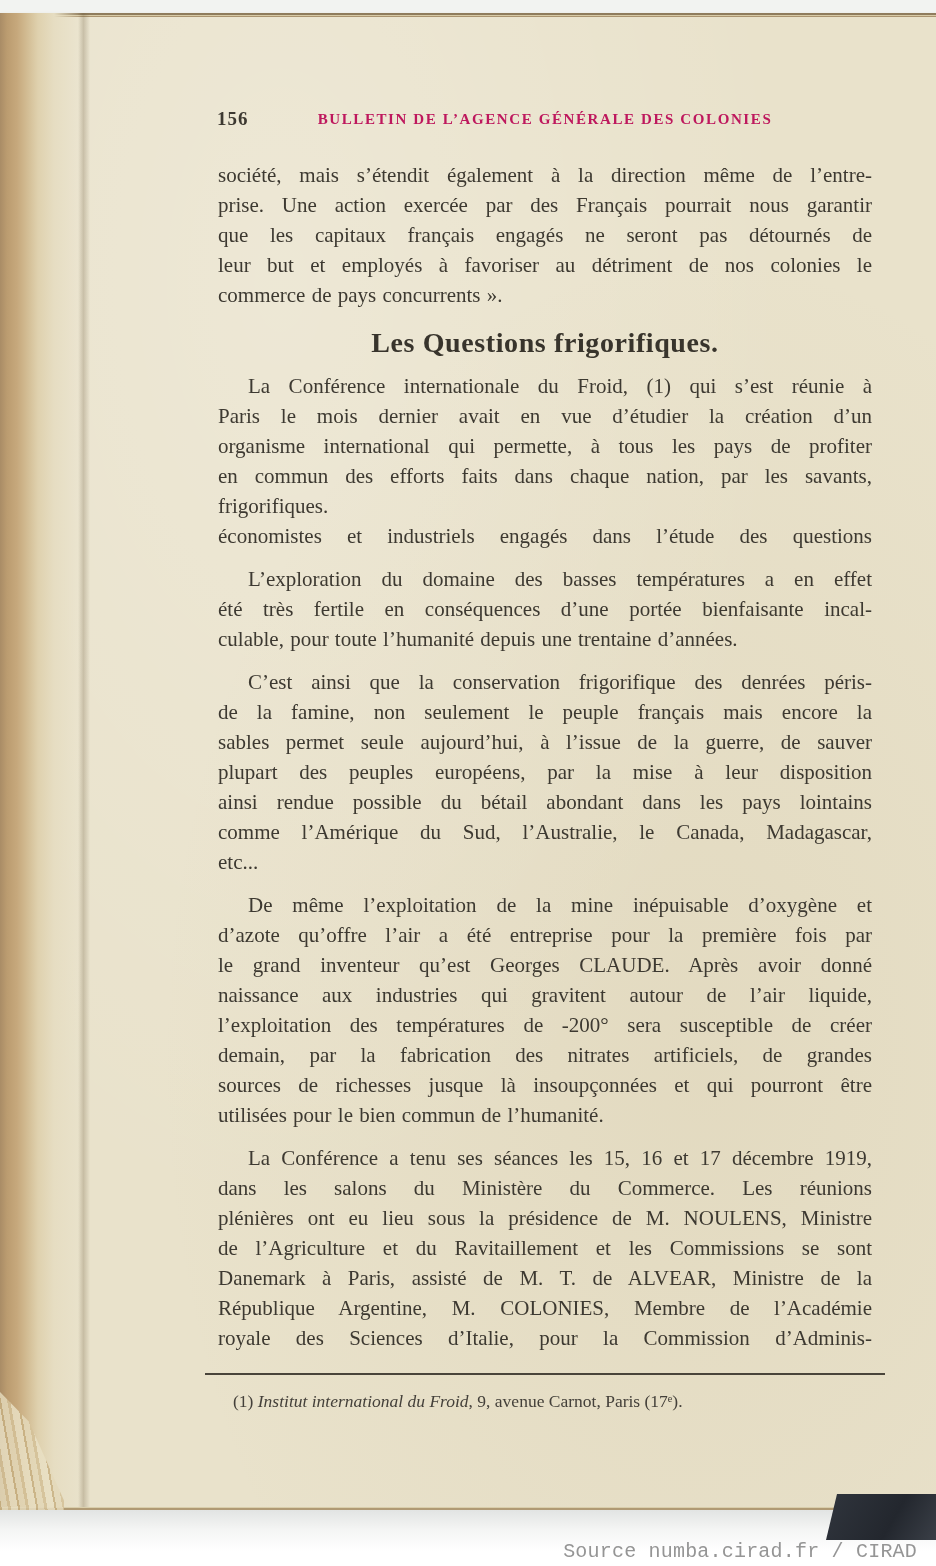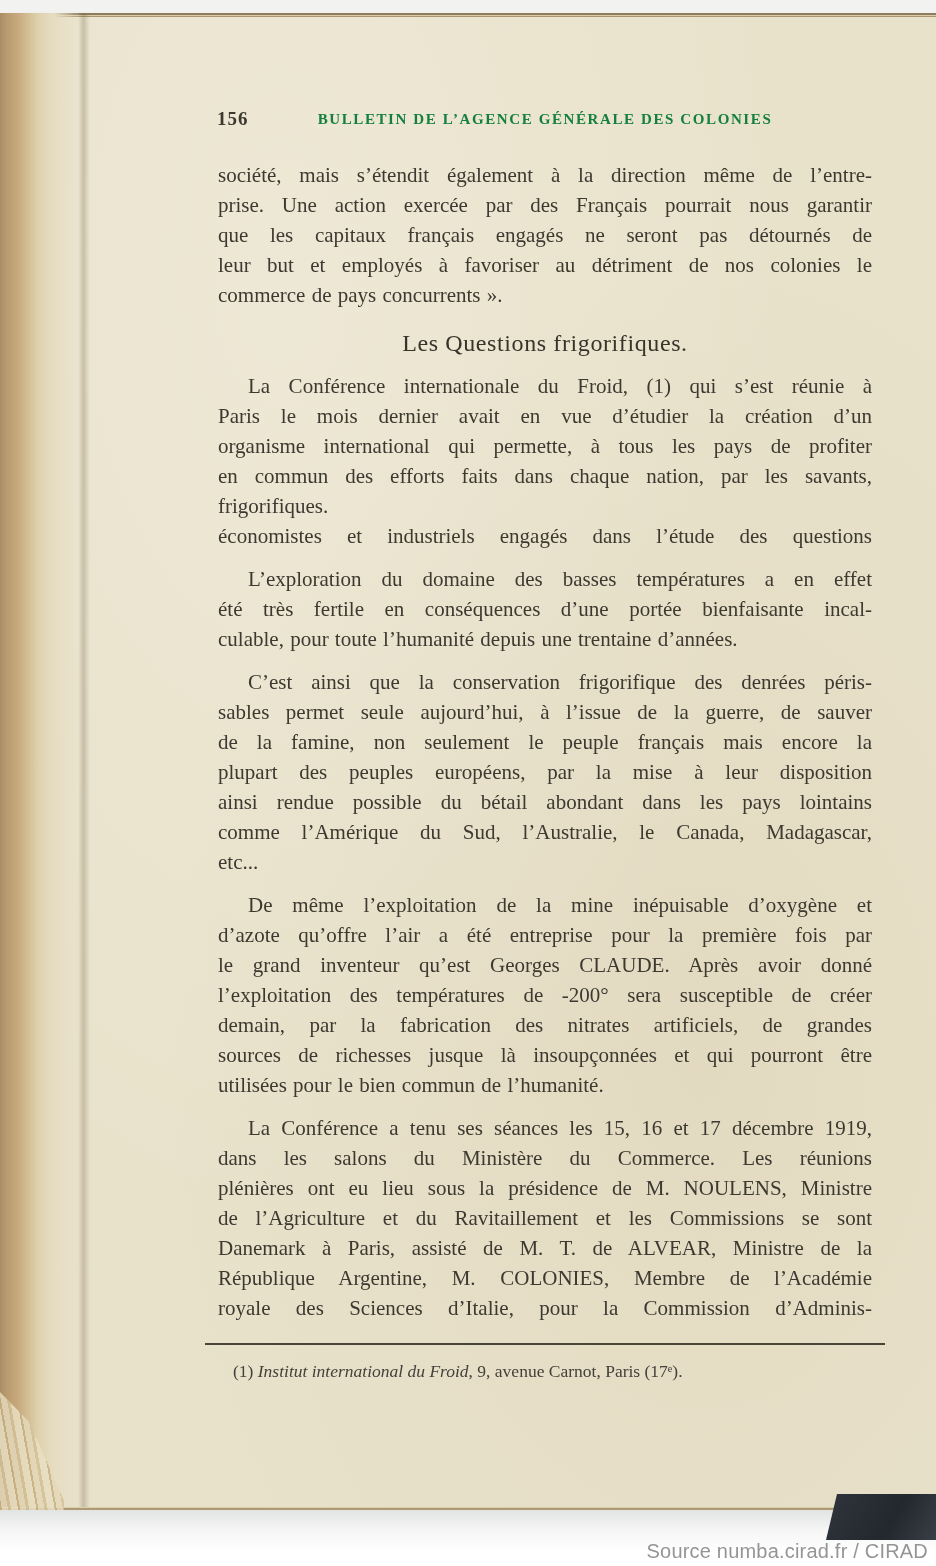--- a/index.html
+++ b/index.html
@@ -56,56 +56,56 @@
   .bottom-strip {
     position: absolute; left: 0; top: 1510px; width: 936px; height: 56px;
     background: linear-gradient(180deg, #e2e4e3 0%, #f4f5f4 35%, #ffffff 75%);
   }
   .cover-corner {
     position: absolute; right: 0; top: 1494px; width: 110px; height: 46px;
     background: linear-gradient(120deg, #30353d 0%, #23272e 60%, #3a3f47 100%);
     clip-path: polygon(10% 0, 100% 0, 100% 100%, 0 100%);
   }
   .source-caption {
-    position: absolute; right: 8px; top: 1540px;
-    font-family: Liberation Sans, sans-serif;
+    position: absolute; right: 19px; top: 1540px;
+    font-family: Liberation Mono, monospace;
     font-size: 20px; color: #959595; letter-spacing: 0.2px;
   }
   
   .content {
     position: absolute; left: 205px; top: 108px; width: 680px;
     color: #3d3931;
   }
   .header-row { position: relative; height: 22px; }
   .folio {
     position: absolute; left: 12px; top: 0;
     font-size: 19px; font-weight: 700; letter-spacing: 1px;
   }
   .running-title {
     text-align: center;
     font-size: 15px; font-weight: 700; letter-spacing: 1.6px;
     padding-top: 3px;
-    color: #15803d;
+    color: #be185d;
   }
   .body-text { margin-top: 30px; font-size: 21px; }
   .para { margin: 13px; }
   .line {
     display: block;
     line-height: 30px;
     text-align: justify;
     text-align-last: justify;
     word-spacing: 1px;
   }
   .line.last { text-align-last: left; }
   .line.first-indent { text-indent: 30px; }
   .section-heading {
     margin: 18px 0 12px 0;
     line-height: 30px;
     text-align: center;
-    font-size: 24px; font-weight: 400; letter-spacing: 0.6px;
+    font-size: 28px; font-weight: 700; letter-spacing: 0.6px;
     color: #38342c;
   }
   .footnote { margin-top: 20px; }
   .footnote-rule {
     height: 0; border-top: 2px solid #49443a;
     width: 100%;
   }
   .footnote-text {
     margin-top: 14px;
     padding-left: 28px;
@@ -155,32 +155,33 @@
       </p>
 
       <p class="para">
         <span class="line first-indent">L’exploration du domaine des basses températures a en effet</span>
         <span class="line">été très fertile en conséquences d’une portée bienfaisante incal-</span>
         <span class="line last">culable, pour toute l’humanité depuis une trentaine d’années.</span>
       </p>
 
       <p class="para">
         <span class="line first-indent">C’est ainsi que la conservation frigorifique des denrées péris-</span>
+        <span class="line">de la famine, non seulement le peuple français mais encore la</span>
         <span class="line">sables permet seule aujourd’hui, à l’issue de la guerre, de sauver</span>
-        <span class="line">de la famine, non seulement le peuple français mais encore la</span>
         <span class="line">plupart des peuples européens, par la mise à leur disposition</span>
         <span class="line">ainsi rendue possible du bétail abondant dans les pays lointains</span>
         <span class="line">comme l’Amérique du Sud, l’Australie, le Canada, Madagascar,</span>
         <span class="line last">etc...</span>
       </p>
 
       <p class="para">
         <span class="line first-indent">De même l’exploitation de la mine inépuisable d’oxygène et</span>
         <span class="line">d’azote qu’offre l’air a été entreprise pour la première fois par</span>
         <span class="line">le grand inventeur qu’est Georges CLAUDE. Après avoir donné</span>
+        <span class="line">naissance aux industries qui gravitent autour de l’air liquide,</span>
         <span class="line">l’exploitation des températures de -200° sera susceptible de créer</span>
         <span class="line">demain, par la fabrication des nitrates artificiels, de grandes</span>
         <span class="line">sources de richesses jusque là insoupçonnées et qui pourront être</span>
         <span class="line last">utilisées pour le bien commun de l’humanité.</span>
       </p>
 
       <p class="para">
         <span class="line first-indent">La Conférence a tenu ses séances les 15, 16 et 17 décembre 1919,</span>
         <span class="line">dans les salons du Ministère du Commerce. Les réunions</span>
         <span class="line">plénières ont eu lieu sous la présidence de M. NOULENS, Ministre</span>

